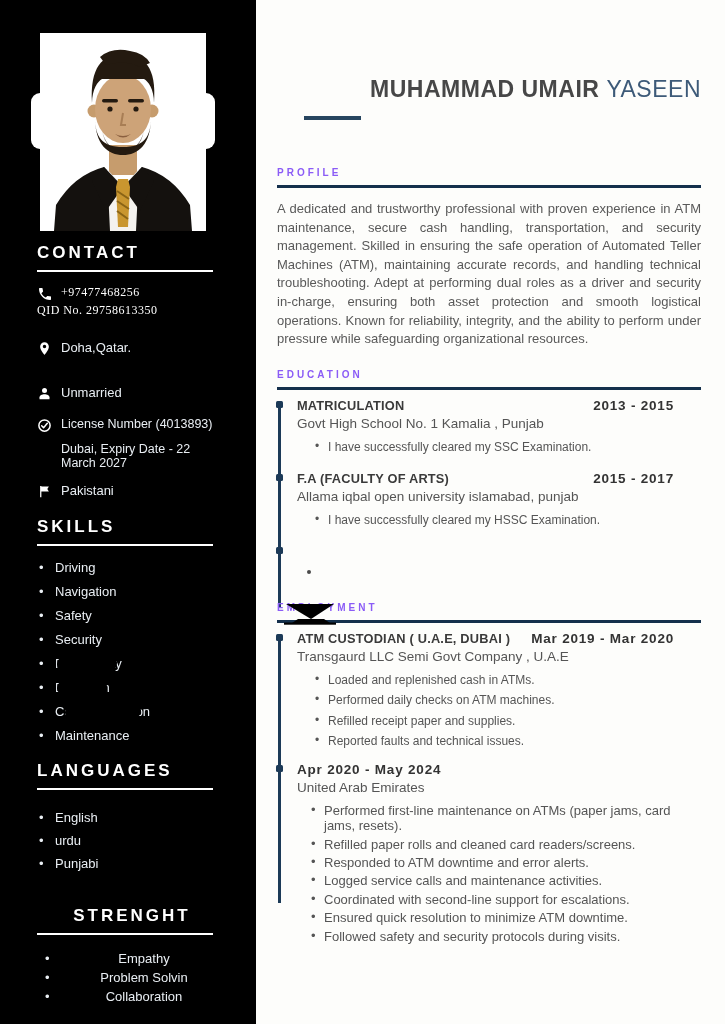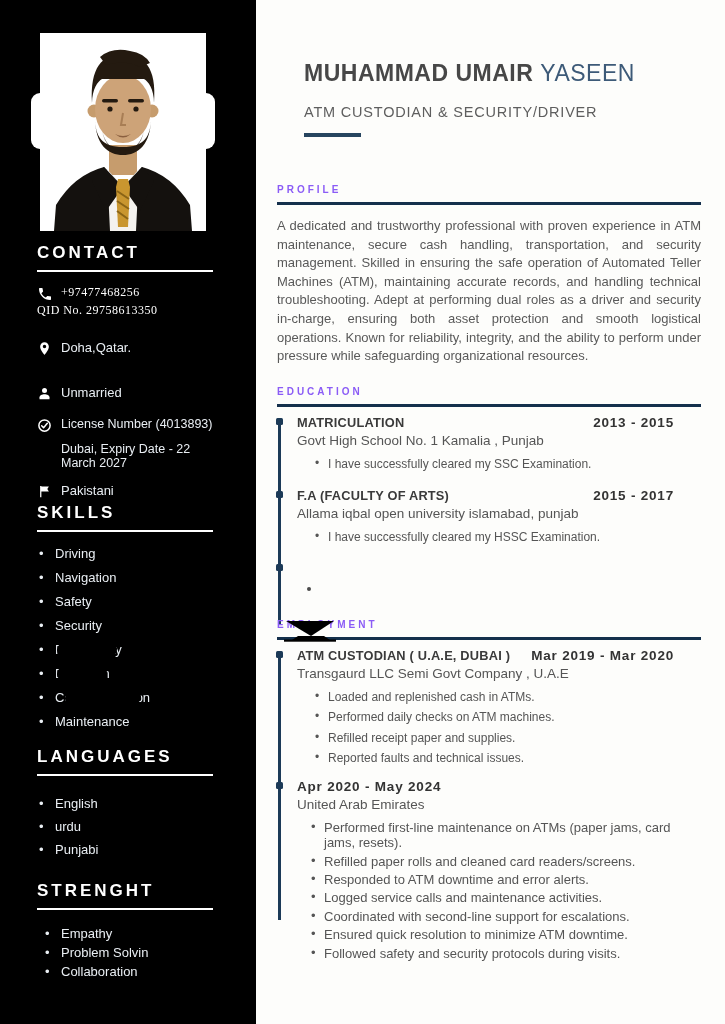--- a/index.html
+++ b/index.html
@@ -29,27 +29,27 @@
   .side-list { list-style:none; margin-top:14px; }
   .side-list li { position:relative; padding-left:18px; font-size:13px; color:#e9eef3; margin-bottom:9px; }
   .side-list li::before { content:"•"; position:absolute; left:2px; top:0; color:#e9eef3; }
   .lang-list li { margin-bottom:8px; }
   .str-list { margin-top:16px; margin-left:6px; }
   .str-list li { margin-bottom:4px; }
 
   .blob { display:inline-block; vertical-align:middle; background:#000; height:15px; border-radius:8px/7px; margin:-2px -5px 0 -7px; transform:rotate(-1.5deg); }
   .blob-1 { width:60px; } .blob-2 { width:50px; } .blob-3 { width:76px; }
 
-  .sec-gap-skills { margin-top:3px; }
+  .sec-gap-skills { margin-top:17px; }
   .sec-gap-lang { margin-top:18px; }
-  .sec-gap-str { margin-top:24px; }
+  .sec-gap-str { margin-top:35px;text-align:center; }
 
   
   .main { position:absolute; left:256px; top:0; width:469px; height:1024px; padding:0 24px 0 21px; }
-  .head-block { margin-top:60px; margin-left:27px; }
+  .head-block { margin-top:76px; margin-left:27px;text-align:right; }
   .name { font-size:23px; letter-spacing:0.5px; }
   .name .n1 { color:#474747; font-weight:700; margin-right:7px; }
   .name .n2 { color:#3d5a78; font-weight:400; }
   .job-title { margin-top:17px; font-size:14.5px; color:#5e5e5e; letter-spacing:0.8px; }
   .title-bar { width:57px; height:4px; background:#27455f; margin-top:13px; }
 
   .sec-h { color:#8b5cf6; font-size:10px; font-weight:700; letter-spacing:3px; }
   .sec-rule { height:3px; background:#14304c; margin-top:7px; }
 
   .profile-sec { margin-top:47px; }
@@ -221,21 +221,20 @@
       </div>
     </div>
   </aside>
 
   <main class="main">
 
     <div class="head-block">
       <div class="name">
         <span class="n1">MUHAMMAD UMAIR</span><span class="n2">YASEEN</span>
       </div>
-      <div class="job-title">ATM CUSTODIAN &amp; SECURITY/DRIVER</div>
       <div class="title-bar"></div>
     </div>
 
     <section class="profile-sec">
       <h2 class="sec-h">PROFILE</h2>
       <div class="sec-rule"></div>
       <p class="profile-text">A dedicated and trustworthy professional with proven experience in ATM maintenance, secure cash handling, transportation, and security management. Skilled in ensuring the safe operation of Automated Teller Machines (ATM), maintaining accurate records, and handling technical troubleshooting. Adept at performing dual roles as a driver and security in-charge, ensuring both asset protection and smooth logistical operations. Known for reliability, integrity, and the ability to perform under pressure while safeguarding organizational resources.</p>
     </section>
 
     <section class="edu-sec">

